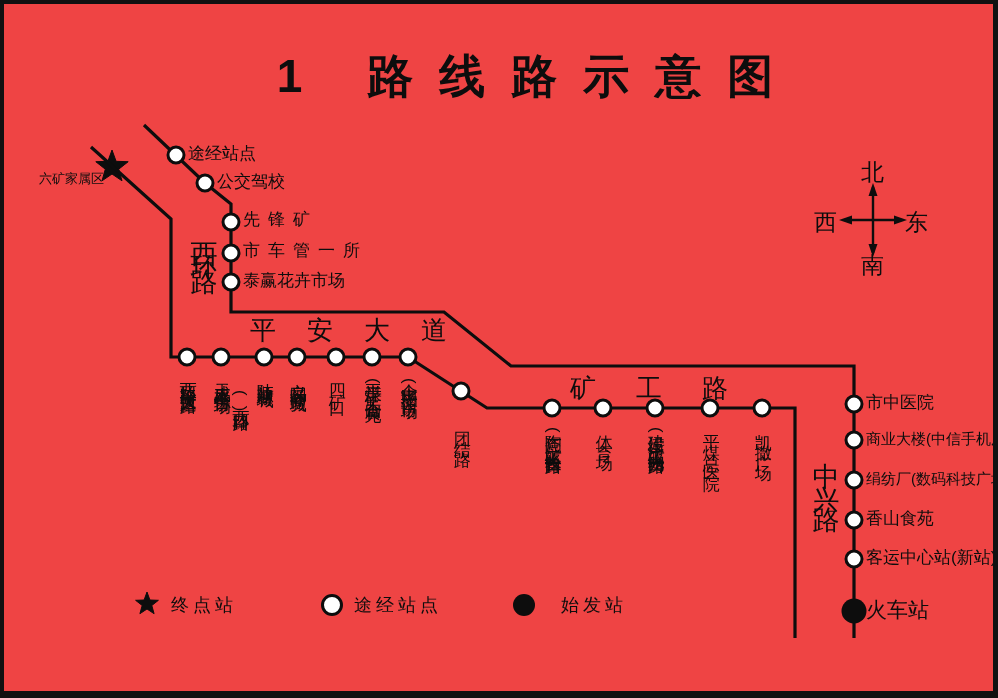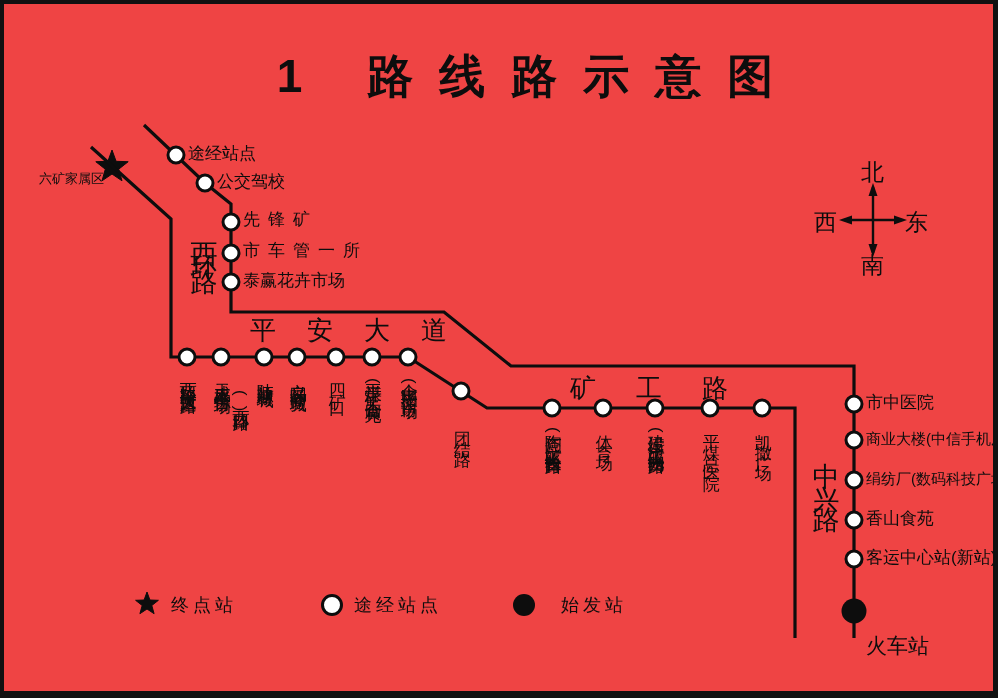--- a/index.html
+++ b/index.html
@@ -118,21 +118,21 @@
   <div class="st h" style="left: 184px; top: 141px;"><span>途经站点</span></div>
       <div class="st h" style="left: 213px; top: 169px;"><span>公交驾校</span></div>
       <div class="st h loose" style="left: 239px; top: 208px;"><span>先锋矿</span></div>
       <div class="st h loose" style="left: 239px; top: 239px;"><span>市车管一所</span></div>
       <div class="st h" style="left: 239px; top: 268px;"><span>泰赢花卉市场</span></div>
       <div class="st h" style="left: 862px; top: 390px;"><span>市中医院</span></div>
       <div class="st h small" style="left: 862px; top: 427px;"><span>商业大楼(中信手机广场)</span></div>
       <div class="st h small" style="left: 862px; top: 467px;"><span>绢纺厂(数码科技广场)</span></div>
       <div class="st h" style="left: 862px; top: 506px;"><span>香山食苑</span></div>
       <div class="st h" style="left: 862px; top: 545px;"><span>客运中心站(新站)</span></div>
-      <div class="st h big" style="left: 862px; top: 594px; margin-top: 36px;"><span>火车站</span></div>
+      <div class="st h big" style="left: 862px; top: 594px;"><span>火车站</span></div>
       <div class="st v" style="left: 174px; top: 366px;">
         <span>西环路平安大道路口</span>
       </div>
       <div class="st v" style="left: 208px; top: 366px;">
         <span>天成水果综合市场</span>
         <span class="paren">(西环路口)</span>
       </div>
       <div class="st v" style="left: 251px; top: 366px;">
         <span>陆顺建材城</span>
       </div>

